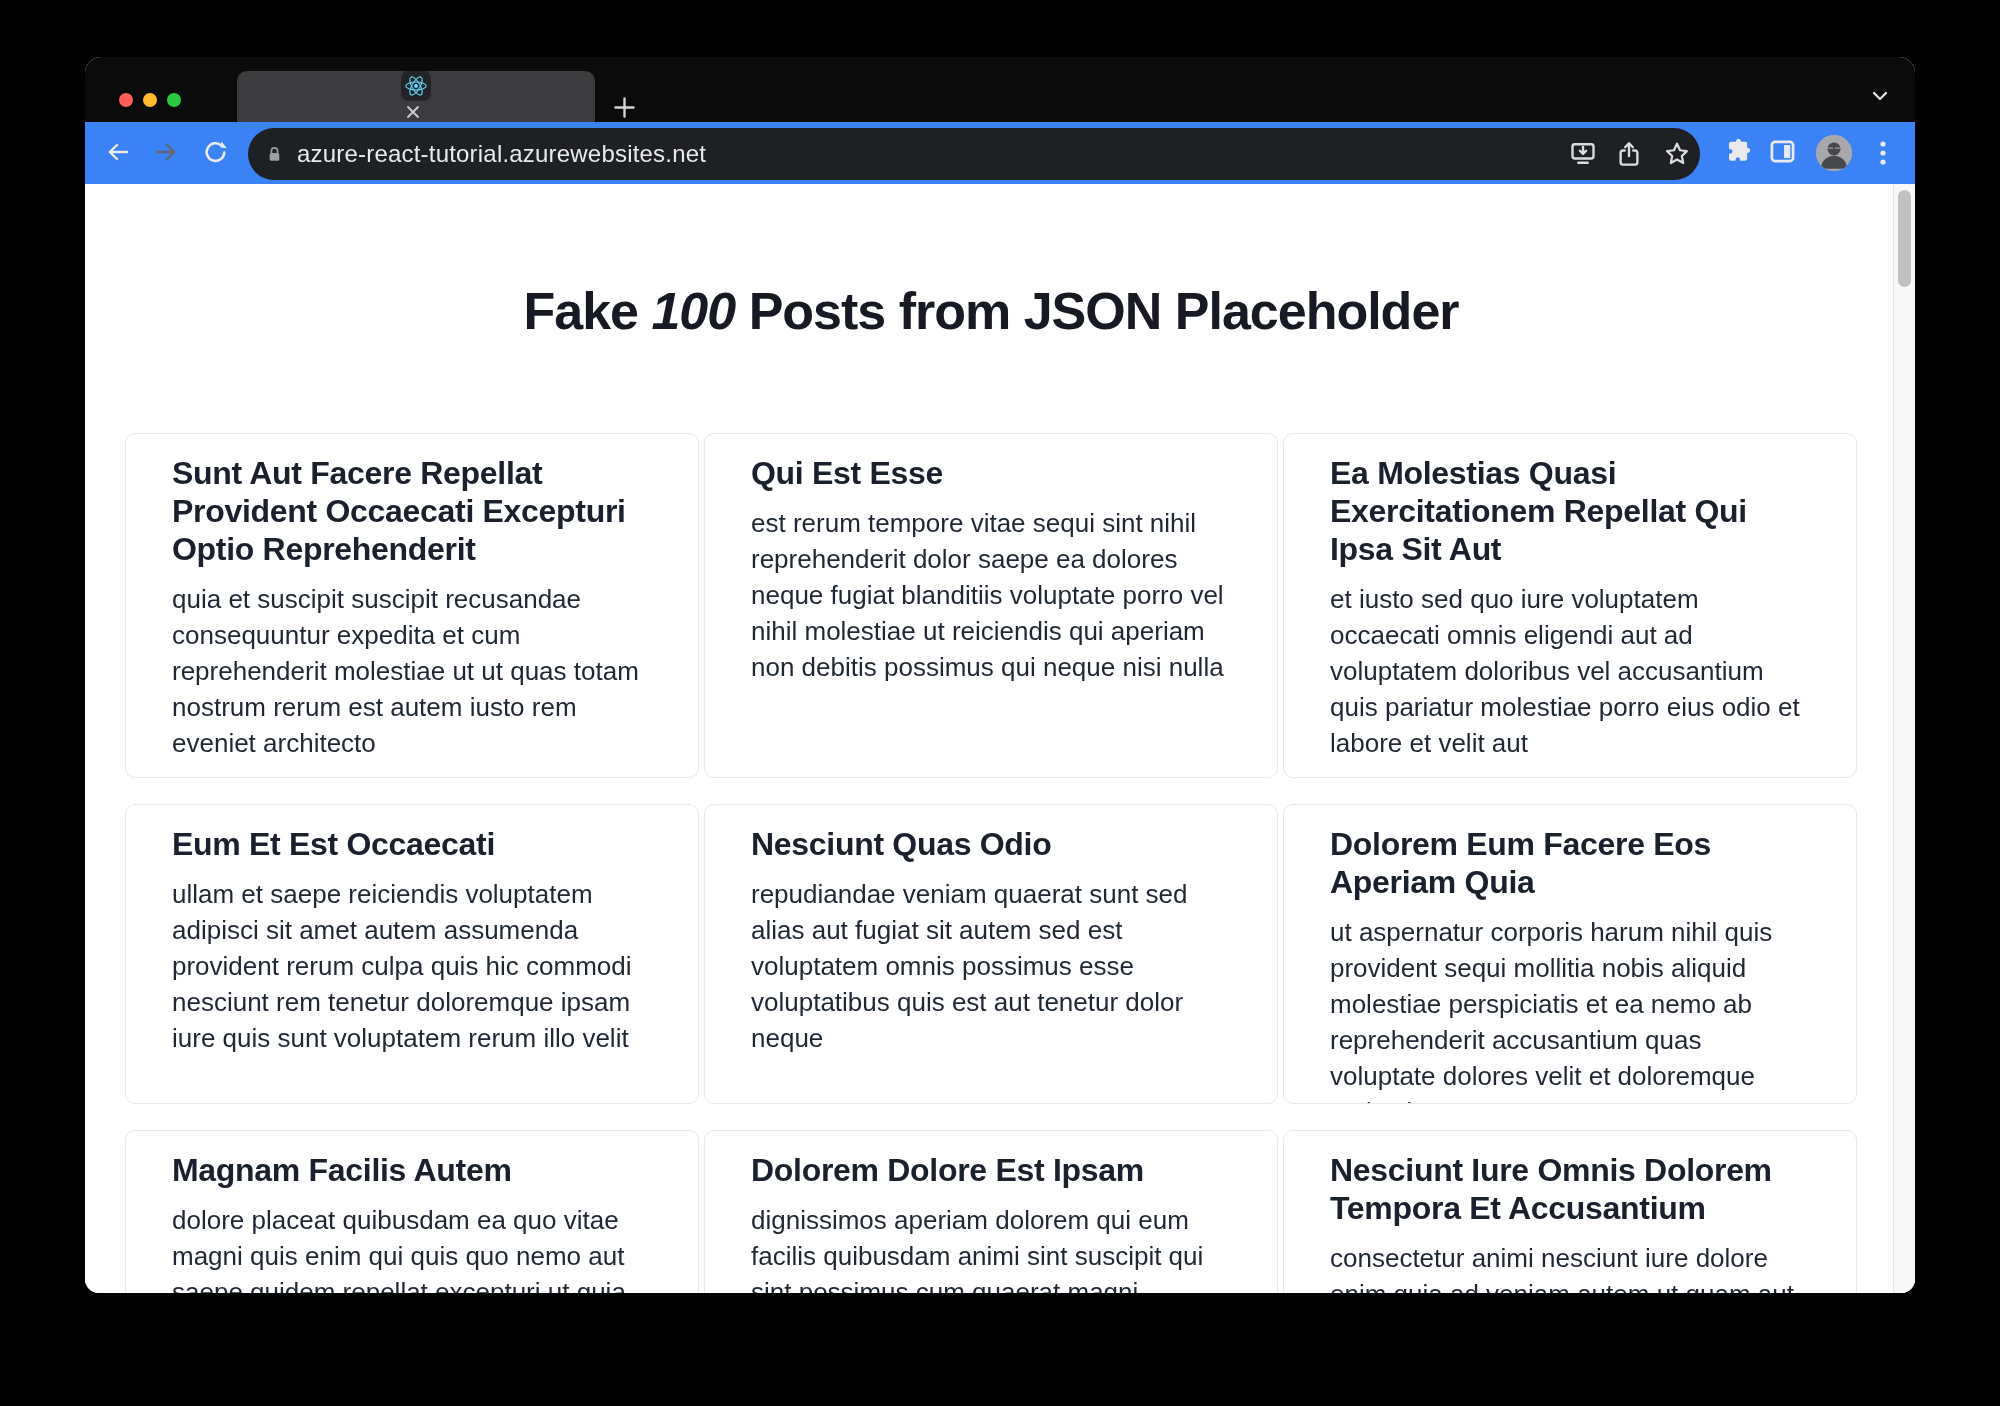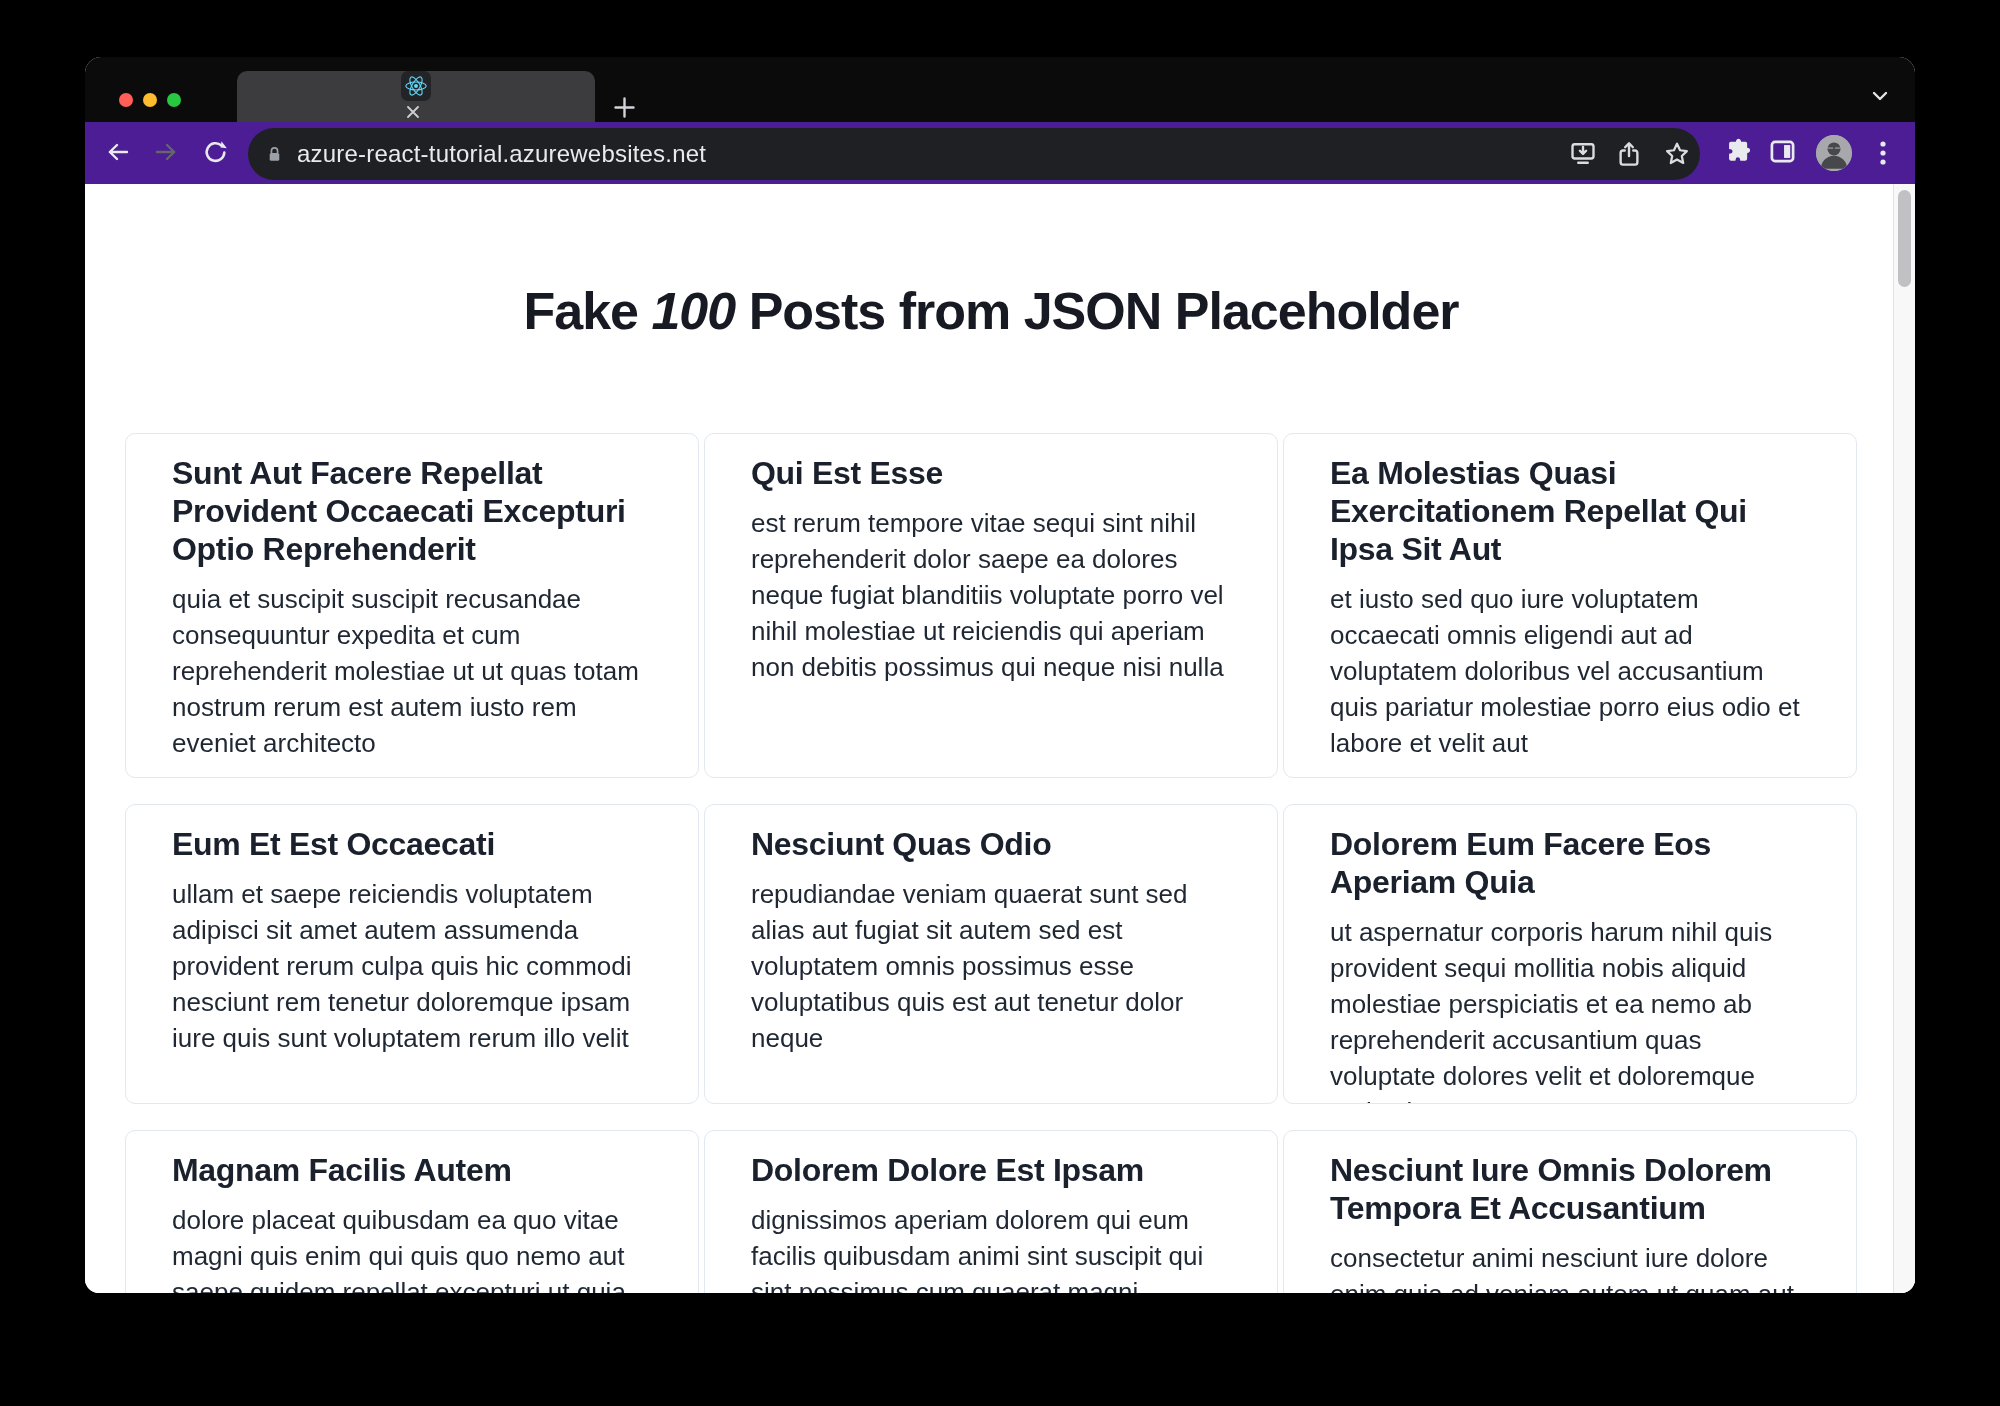--- a/index.html
+++ b/index.html
@@ -30,21 +30,21 @@
     display:flex; align-items:center; justify-content:center; flex:0 0 auto;
   }
   .tab-title {
     margin-left:13px; color:#eceded; font-size:23px; font-weight:600;
     white-space:nowrap; overflow:hidden; flex:1 1 auto;
   }
   .tab-close { flex:0 0 auto; margin-right:6px; display:flex; }
   .newtab-btn { position:absolute; left:526px; top:37px; display:flex; }
   .strip-chevron { position:absolute; left:1784px; top:28px; display:flex; }
   
-  .toolbar { position:absolute; left:0; top:65px; width:100%; height:74px; background:#4c1d95; }
+  .toolbar { position:absolute; left:0; top:65px; width:100%; height:74px; background:#3b82f6; }
   .nav-icon { position:absolute; top:16px; display:flex; }
   .omnibox {
     position:absolute; left:163px; top:6px; width:1452px; height:52px;
     background:#1f2023; border-radius:26px; display:flex; align-items:center;
   }
   .lock { margin-left:15px; display:flex; flex:0 0 auto; }
   .url-text { margin-left:11px; color:#e8eaed; font-size:24px; letter-spacing:0.2px; white-space:nowrap; }
   .pill-icon { position:absolute; top:11px; display:flex; }
   .tb-right-icon { position:absolute; top:14px; display:flex; }
   .avatar {

